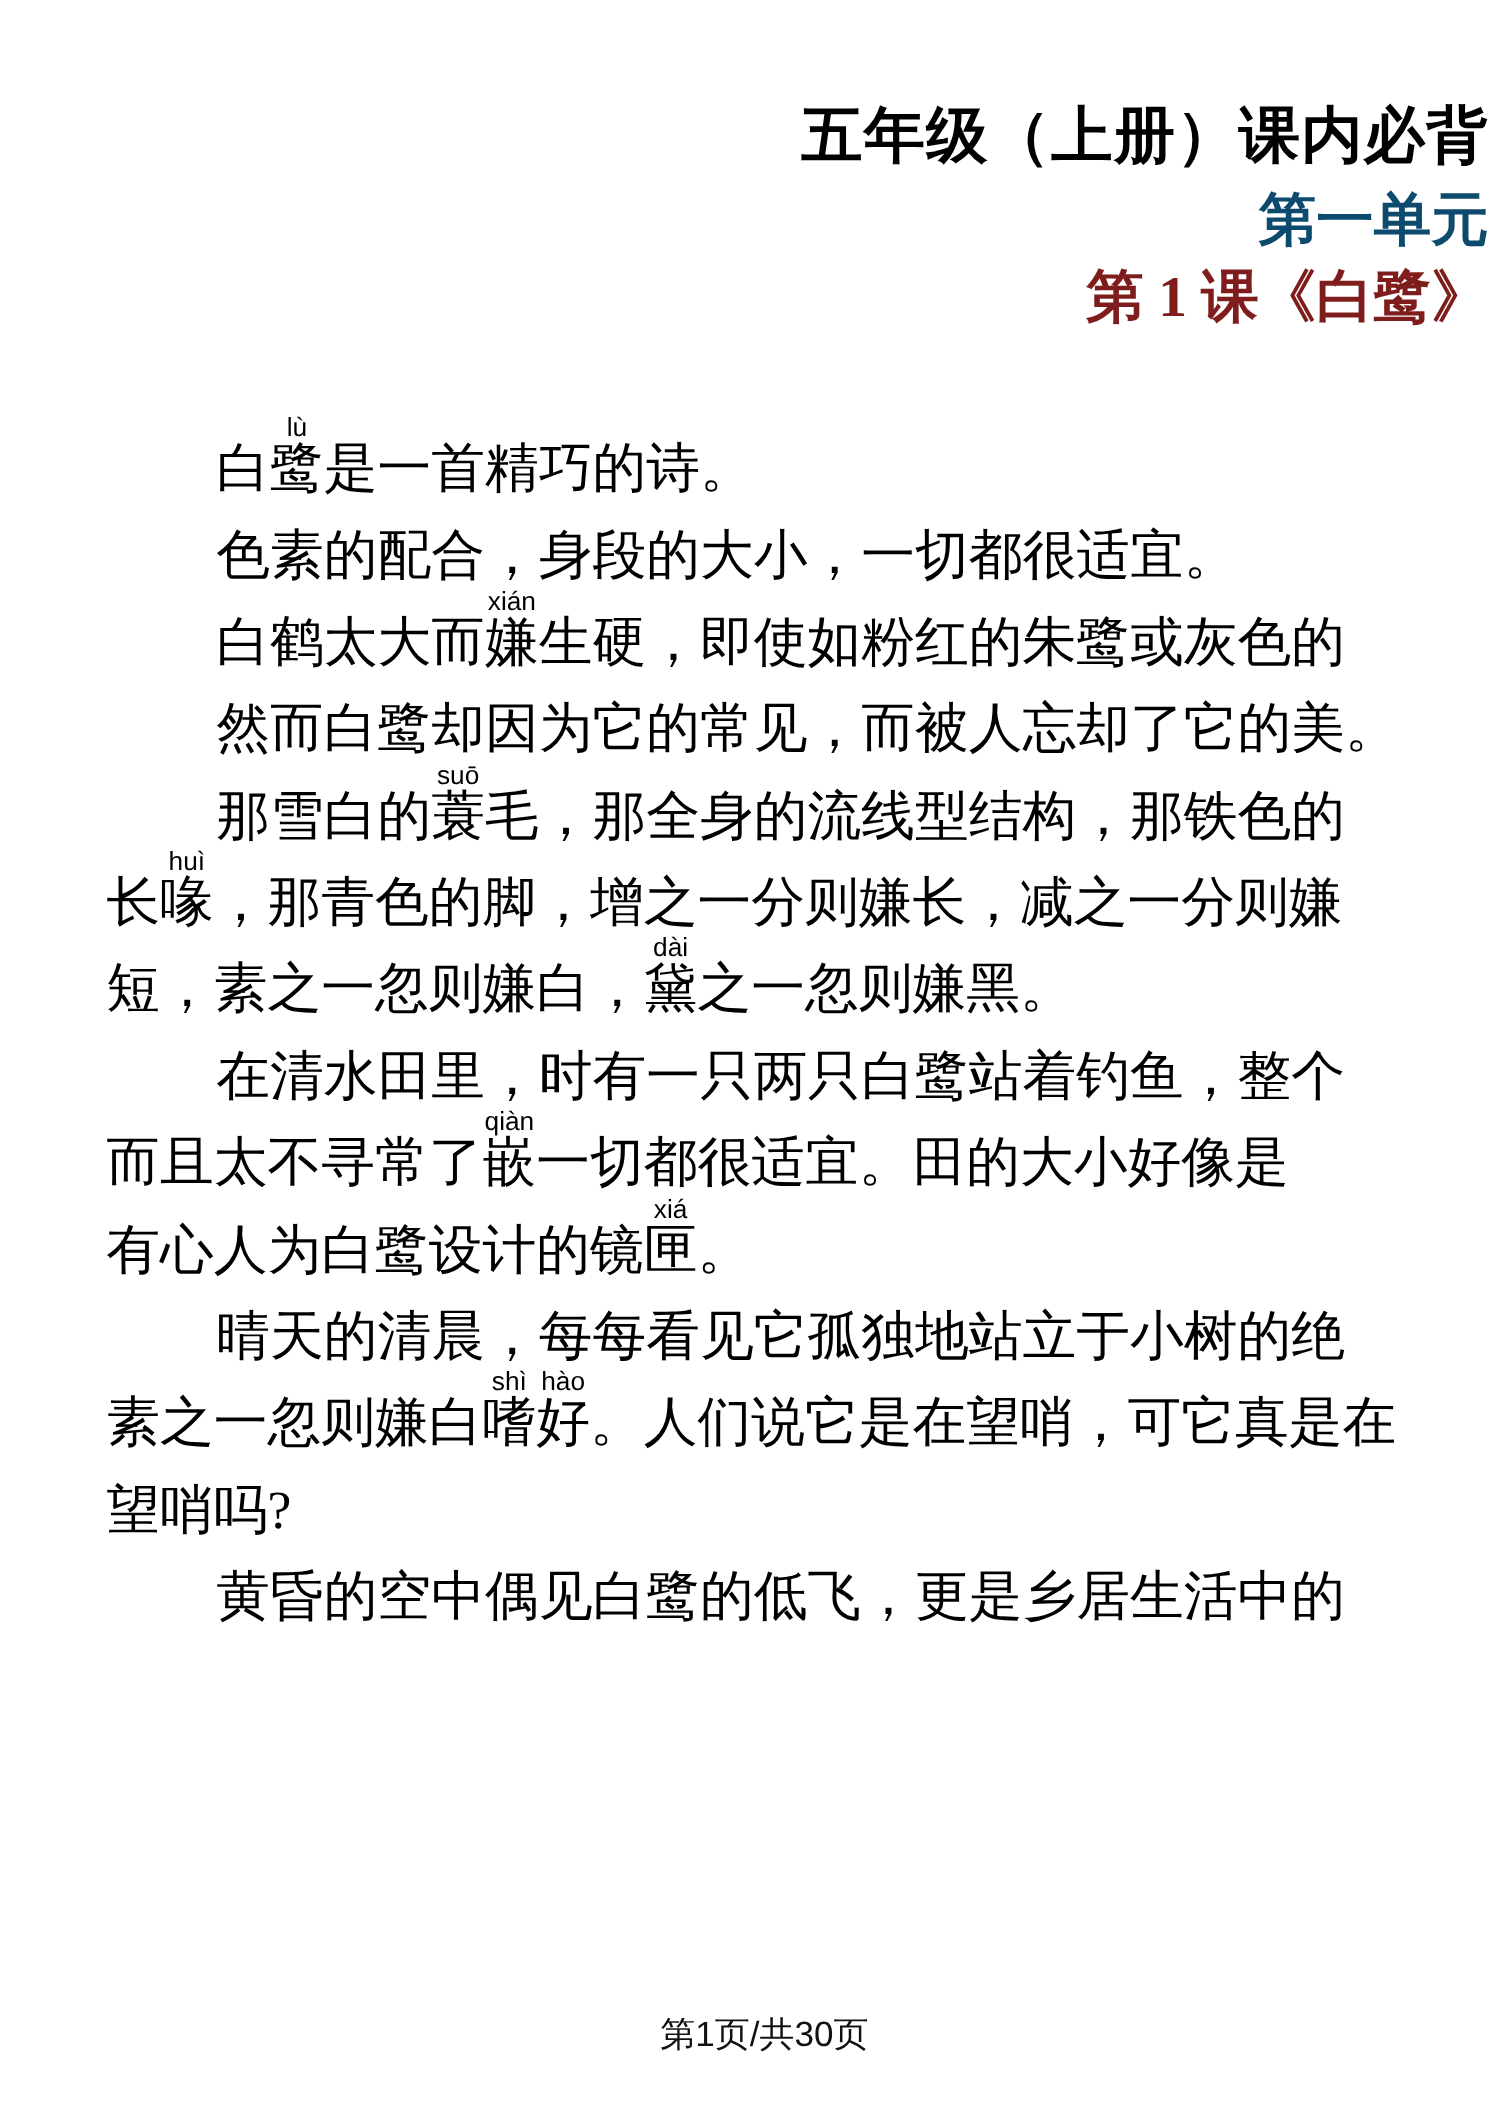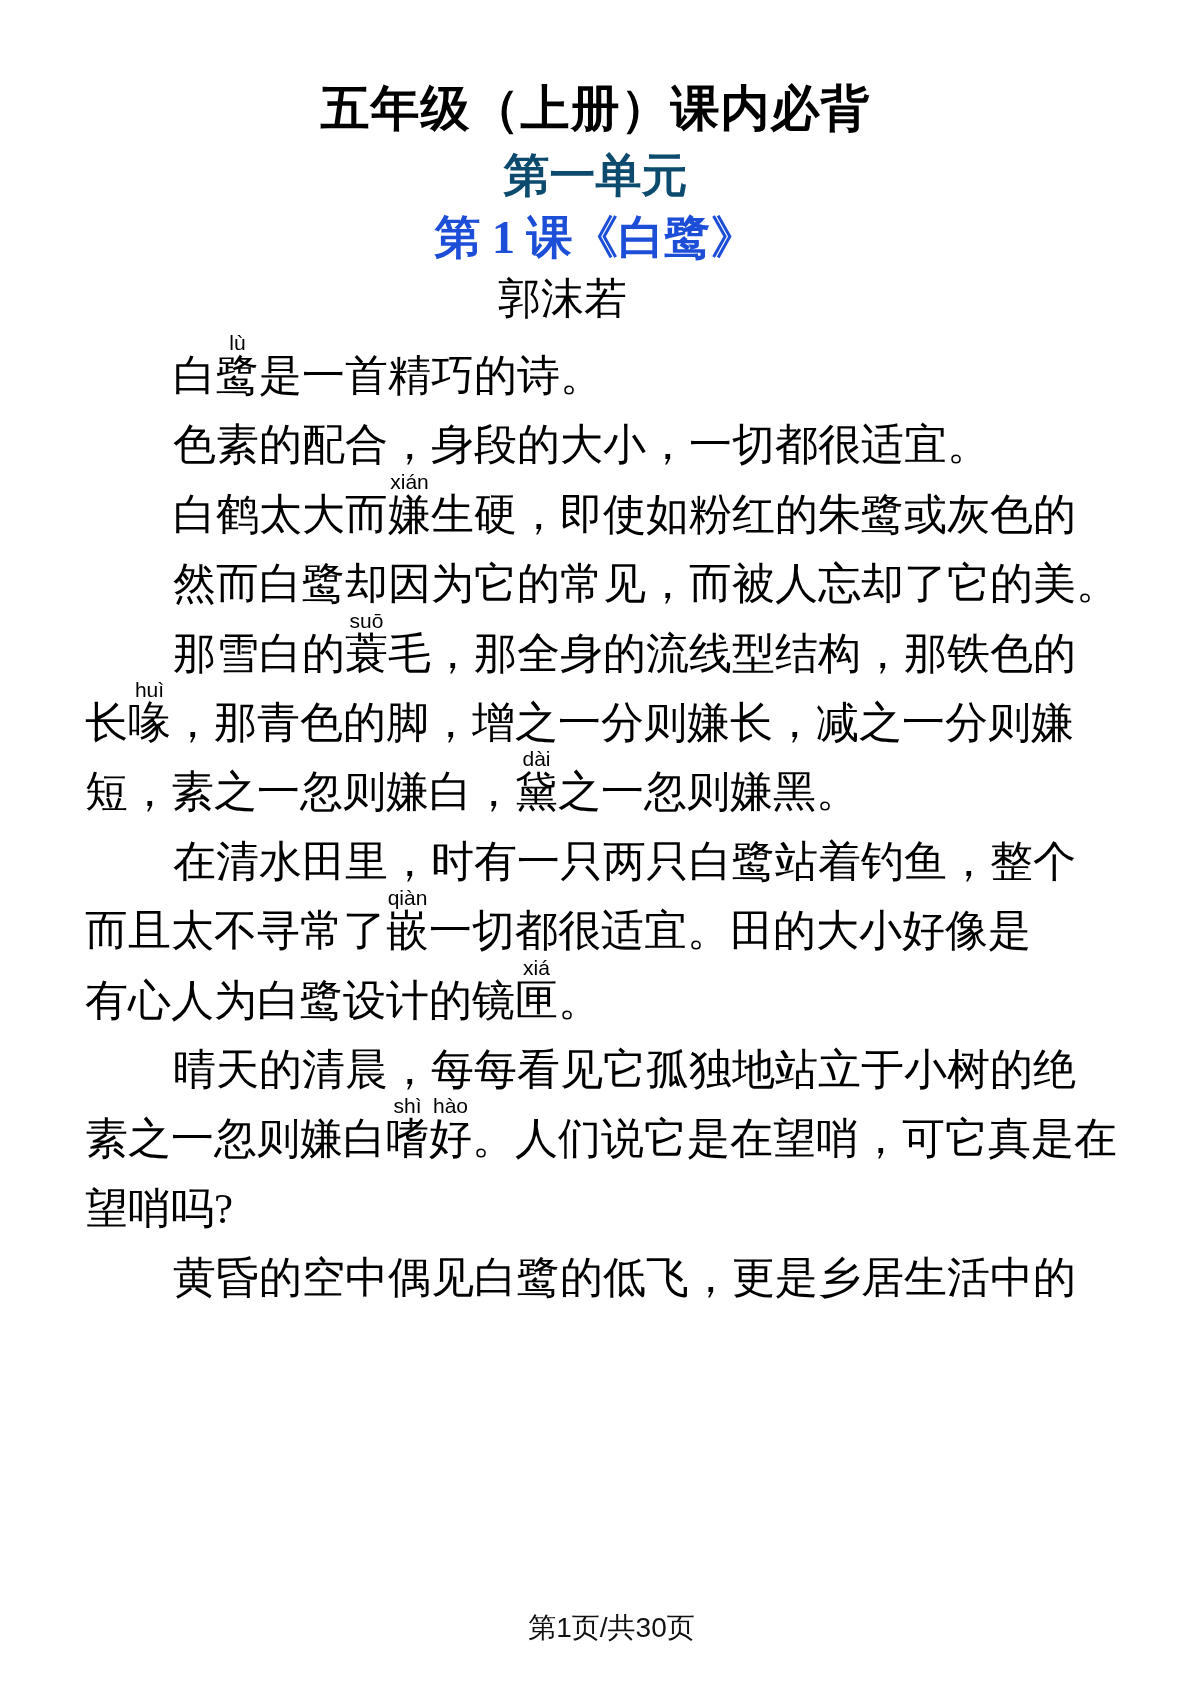--- a/index.html
+++ b/index.html
@@ -9,21 +9,21 @@
     height: 1684px;
     background: #ffffff;
     overflow: hidden;
     color: #000000;
     font-family: "Liberation Serif", "DejaVu Serif", serif;
   }
   .heading {
     position: absolute;
     left: 0;
     width: 100%;
-    text-align: center;
+    text-align: right;
     white-space: nowrap;
   }
   .doc-title   { top: 81px;  font-size: 49px; line-height: 56px; font-weight: 700; letter-spacing: 1px; }
   .unit-head   { top: 149px; font-size: 46px; line-height: 54px; font-weight: 700; }
   .lesson-head { top: 211px; font-size: 46px; line-height: 54px; font-weight: 700; }
   .author      { top: 274px; font-size: 43px; line-height: 50px; font-weight: 400; padding-right: 66px; box-sizing: border-box; }
   .body-text {
     position: absolute;
     top: 341px;
     left: 85px;
@@ -63,23 +63,22 @@
   }
 </style>
 </head>
 <body>
 
 <div class="page">
   <div class="heading doc-title" style="color: rgb(0, 0, 0);">五年级（上册）课内必背</div>
 
   <div class="heading unit-head" style="color: #0c4a6e;">第一单元</div>
 
-  <div class="heading lesson-head" style="color: #1d4ed8;">第 1 课《白鹭》</div>
+  <div class="heading lesson-head" style="color: #7f1d1d;">第 1 课《白鹭》</div>
 
-  <div class="heading author">郭沫若</div>
 
   <div class="body-text" id="body-text" style="color: rgb(0, 0, 0);">
       <div class="line indent"><span>白</span><span class="rb">鹭<span class="rt">lù</span></span><span>是一首精巧的诗。</span></div>
       <div class="line indent"><span>色素的配合，身段的大小，一切都很适宜。</span></div>
       <div class="line indent"><span>白鹤太大而</span><span class="rb">嫌<span class="rt">xián</span></span><span>生硬，即使如粉红的朱鹭或灰色的</span></div>
       <div class="line indent"><span>然而白鹭却因为它的常见，而被人忘却了它的美。</span></div>
       <div class="line indent"><span>那雪白的</span><span class="rb">蓑<span class="rt">suō</span></span><span>毛，那全身的流线型结构，那铁色的</span></div>
       <div class="line"><span>长</span><span class="rb">喙<span class="rt">huì</span></span><span>，那青色的脚，增之一分则嫌长，减之一分则嫌</span></div>
       <div class="line"><span>短，素之一忽则嫌白，</span><span class="rb">黛<span class="rt">dài</span></span><span>之一忽则嫌黑。</span></div>
       <div class="line indent"><span>在清水田里，时有一只两只白鹭站着钓鱼，整个</span></div>

